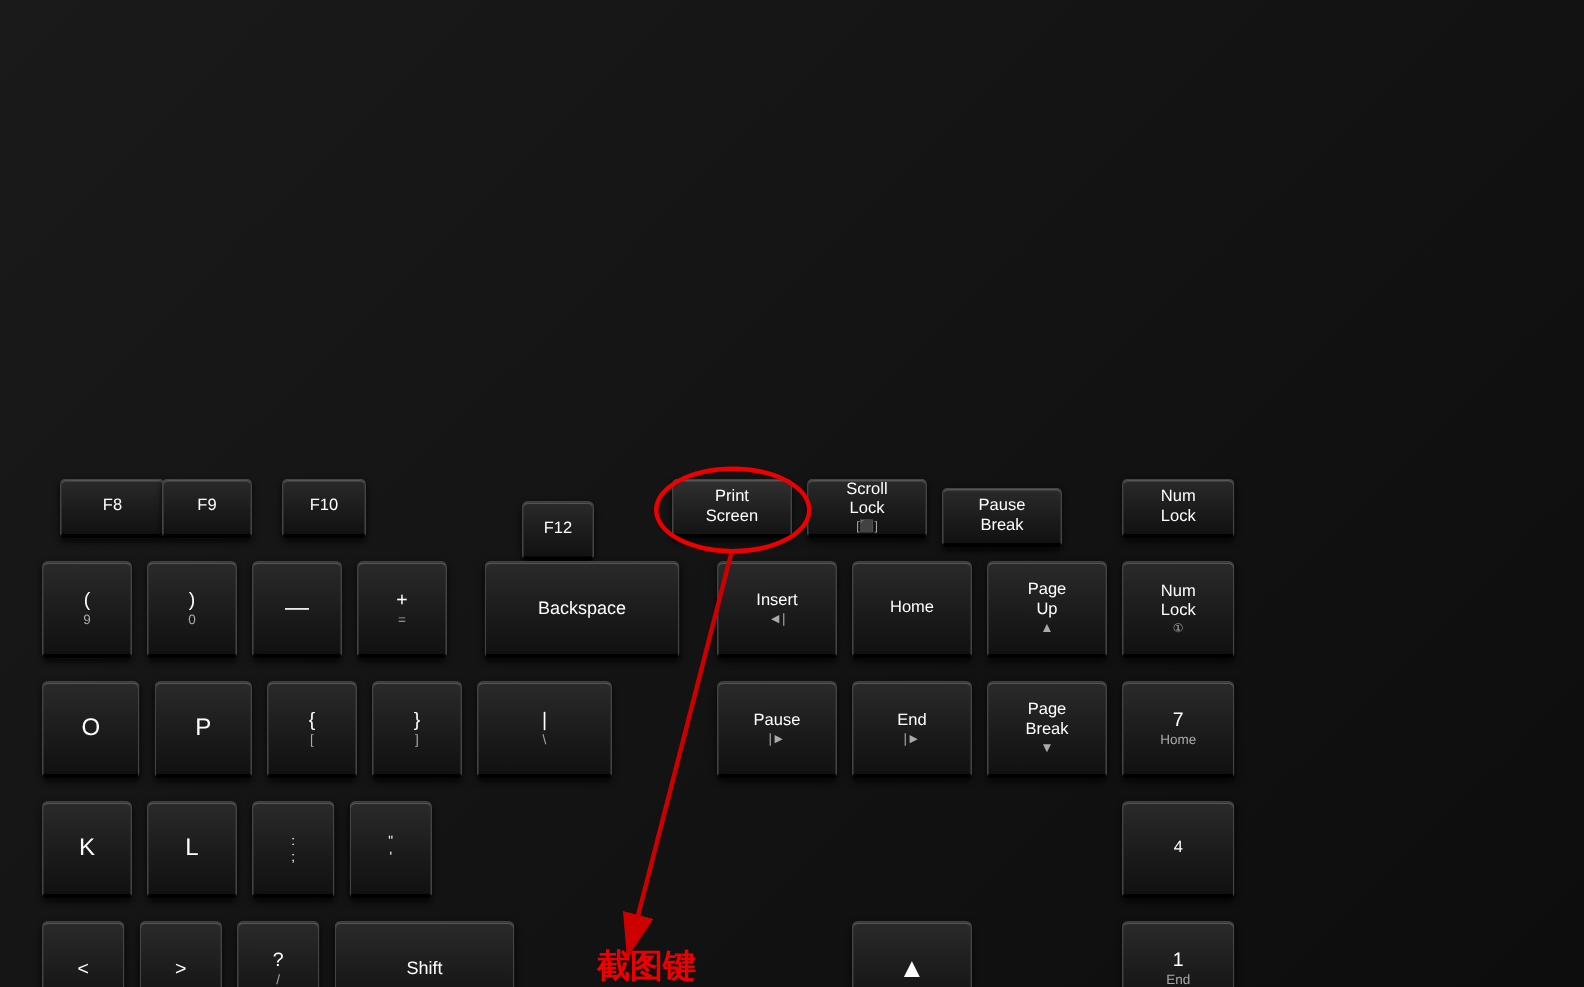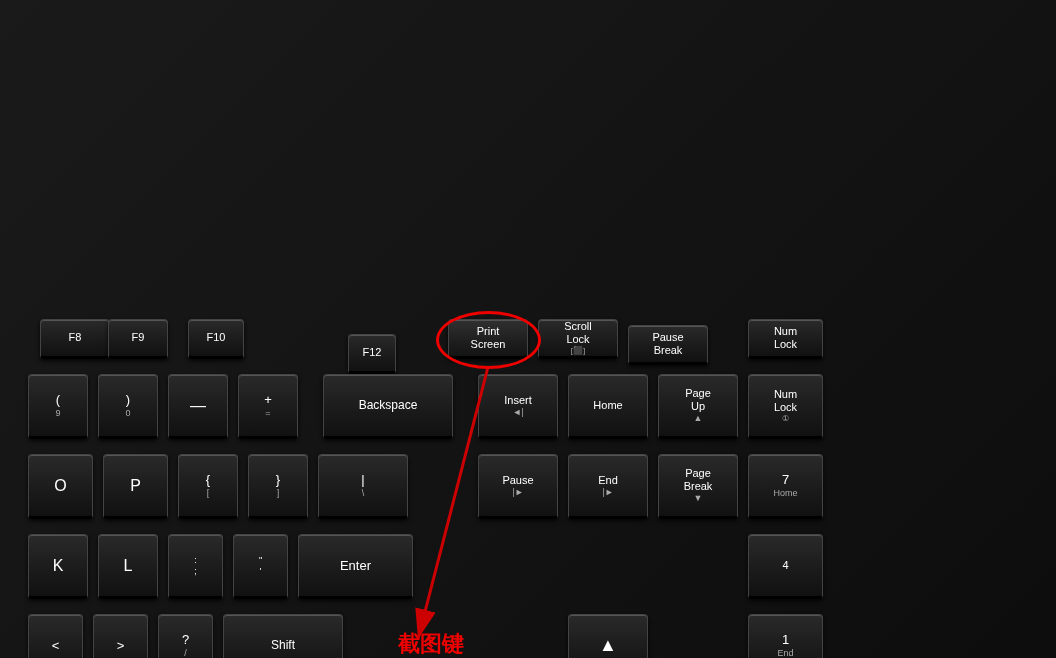--- a/index.html
+++ b/index.html
@@ -275,21 +275,20 @@
     <div class="key key-colon">
       <span style="font-size:9px;">:</span>
       <span style="font-size:9px;">;</span>
     </div>
 
     <div class="key key-quote">
       <span style="font-size:9px;">"</span>
       <span style="font-size:9px;">'</span>
     </div>
 
-    <div class="key key-enter">Enter</div>
     <div class="key key-num4">4</div>
 
     <div class="key key-k2">
       <span class="key-top">&lt;</span>
     </div>
 
     <div class="key key-l2">
       <span class="key-top">&gt;</span>
     </div>
 

